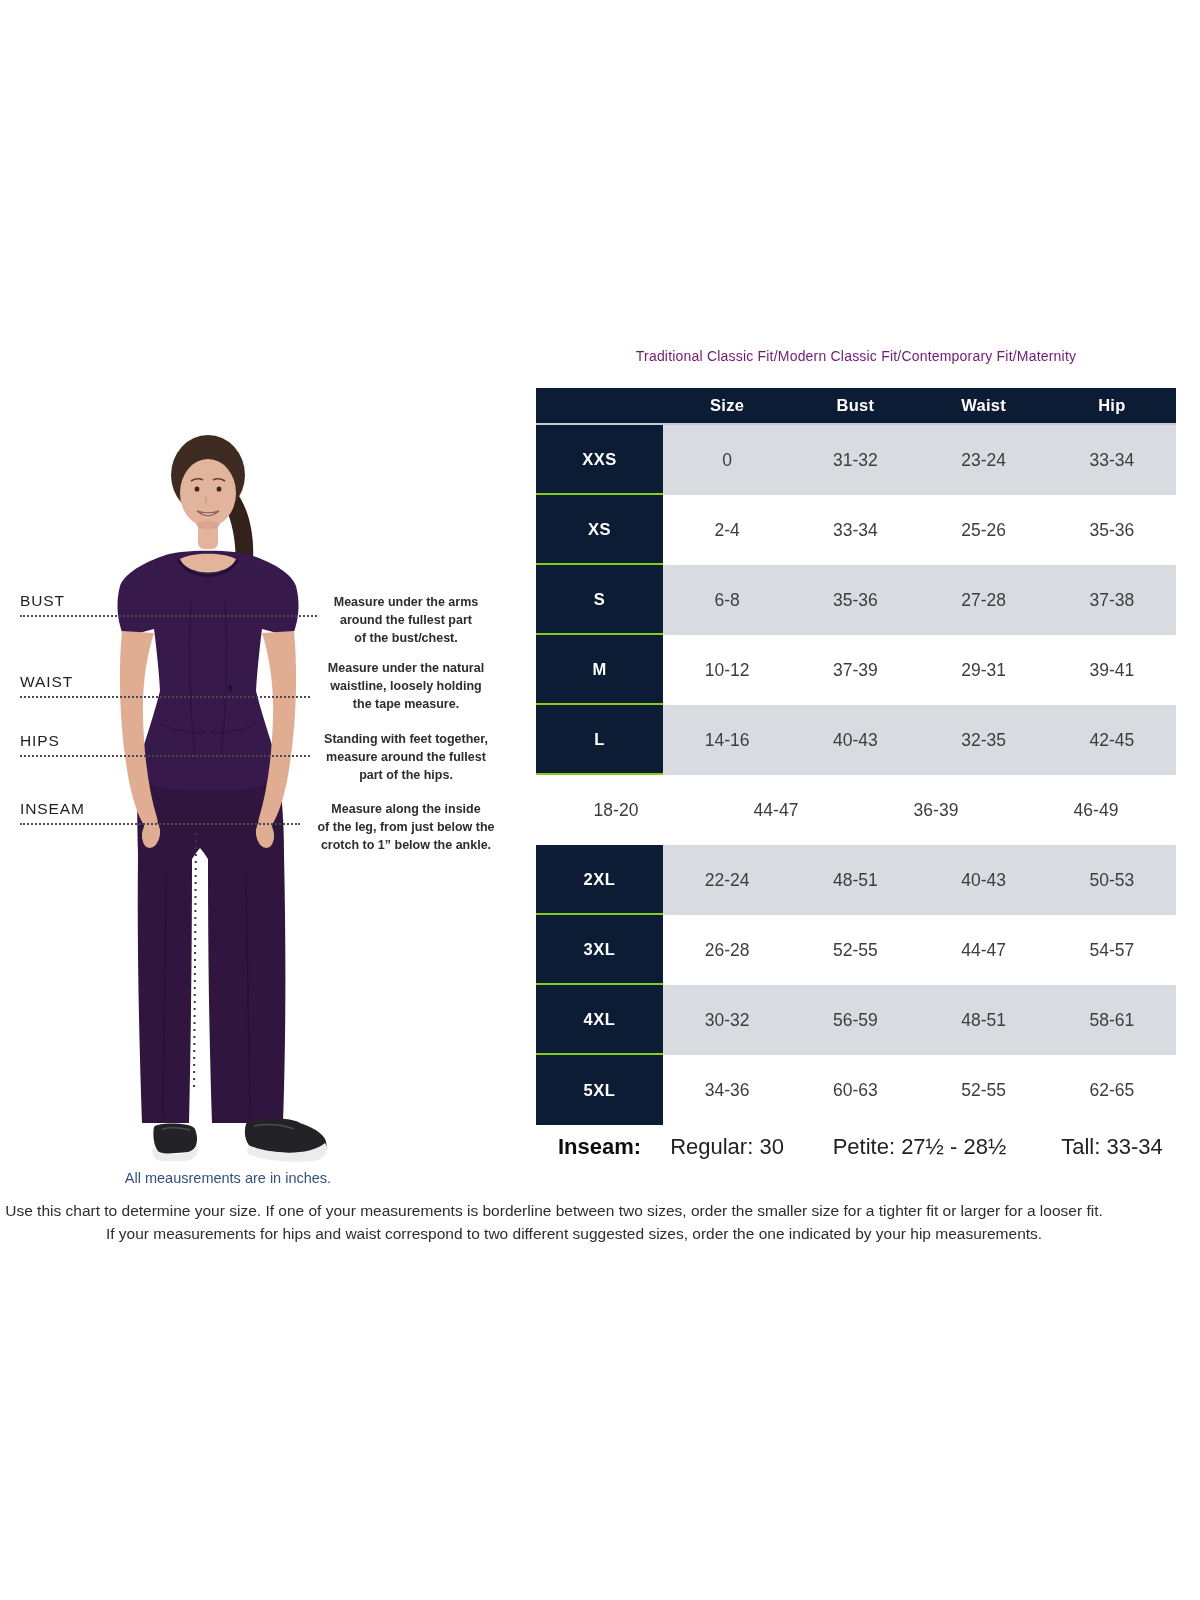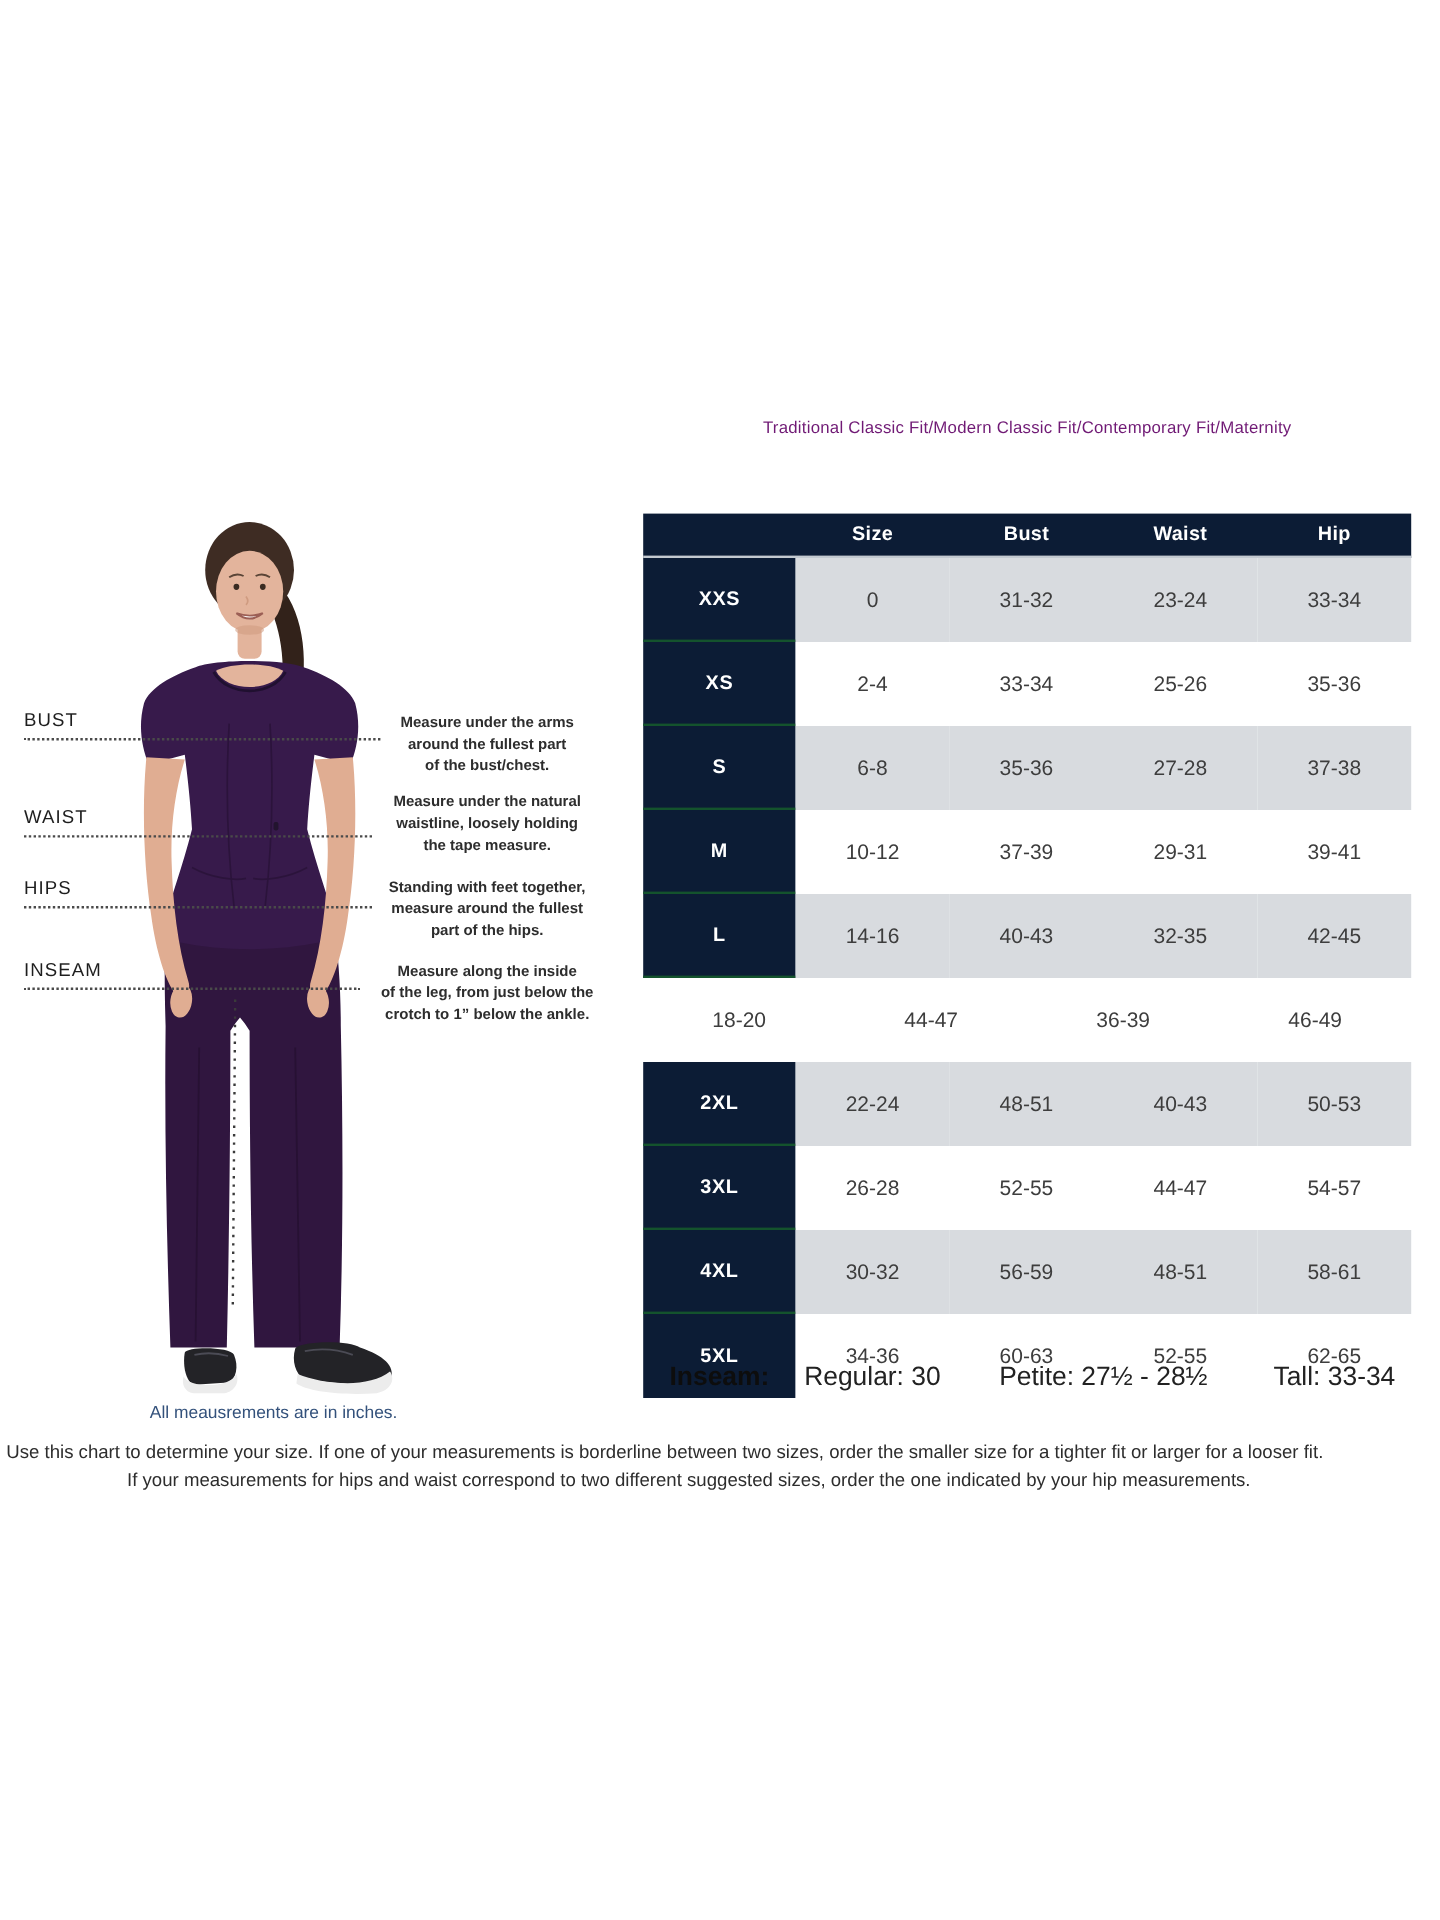--- a/index.html
+++ b/index.html
@@ -22,32 +22,32 @@
 
   
   .chart-title{
     position:absolute;left:526px;top:348px;width:660px;
     text-align:center;font-size:14px;color:#701a75;letter-spacing:0.2px;
     white-space:nowrap;
   }
 
   
   .size-table{position:absolute;left:536px;top:388px;width:640px;}
-  .thead{display:flex;height:37px;background:var(--navy);border-bottom:2px solid #c3c9d0;margin-top:40px;}
+  .thead{display:flex;height:37px;background:var(--navy);border-bottom:2px solid #c3c9d0;}
   .corner-cell{width:127px;}
   .header-cell{
     flex:1;display:flex;align-items:center;justify-content:center;
     color:#fff;font-weight:bold;font-size:16.5px;letter-spacing:0.3px;
   }
   .trow{display:flex;height:70px;}
   .label-cell{
     width:127px;height:100%;background:var(--navy);
     display:flex;align-items:center;justify-content:center;
     color:#fff;font-weight:bold;font-size:16.5px;letter-spacing:0.5px;
-    border-bottom:2px solid #14532d;
+    border-bottom:2px solid #84cc16;
   }
   .trow:last-child .label-cell{border-bottom:none;}
   .data-cell{
     flex:1;display:flex;align-items:center;justify-content:center;
     font-size:17.5px;color:#3d3d3d;
   }
   .trow.even .data-cell{background:var(--rowgray);}
   .trow.odd  .data-cell{background:#ffffff;}
 
   

